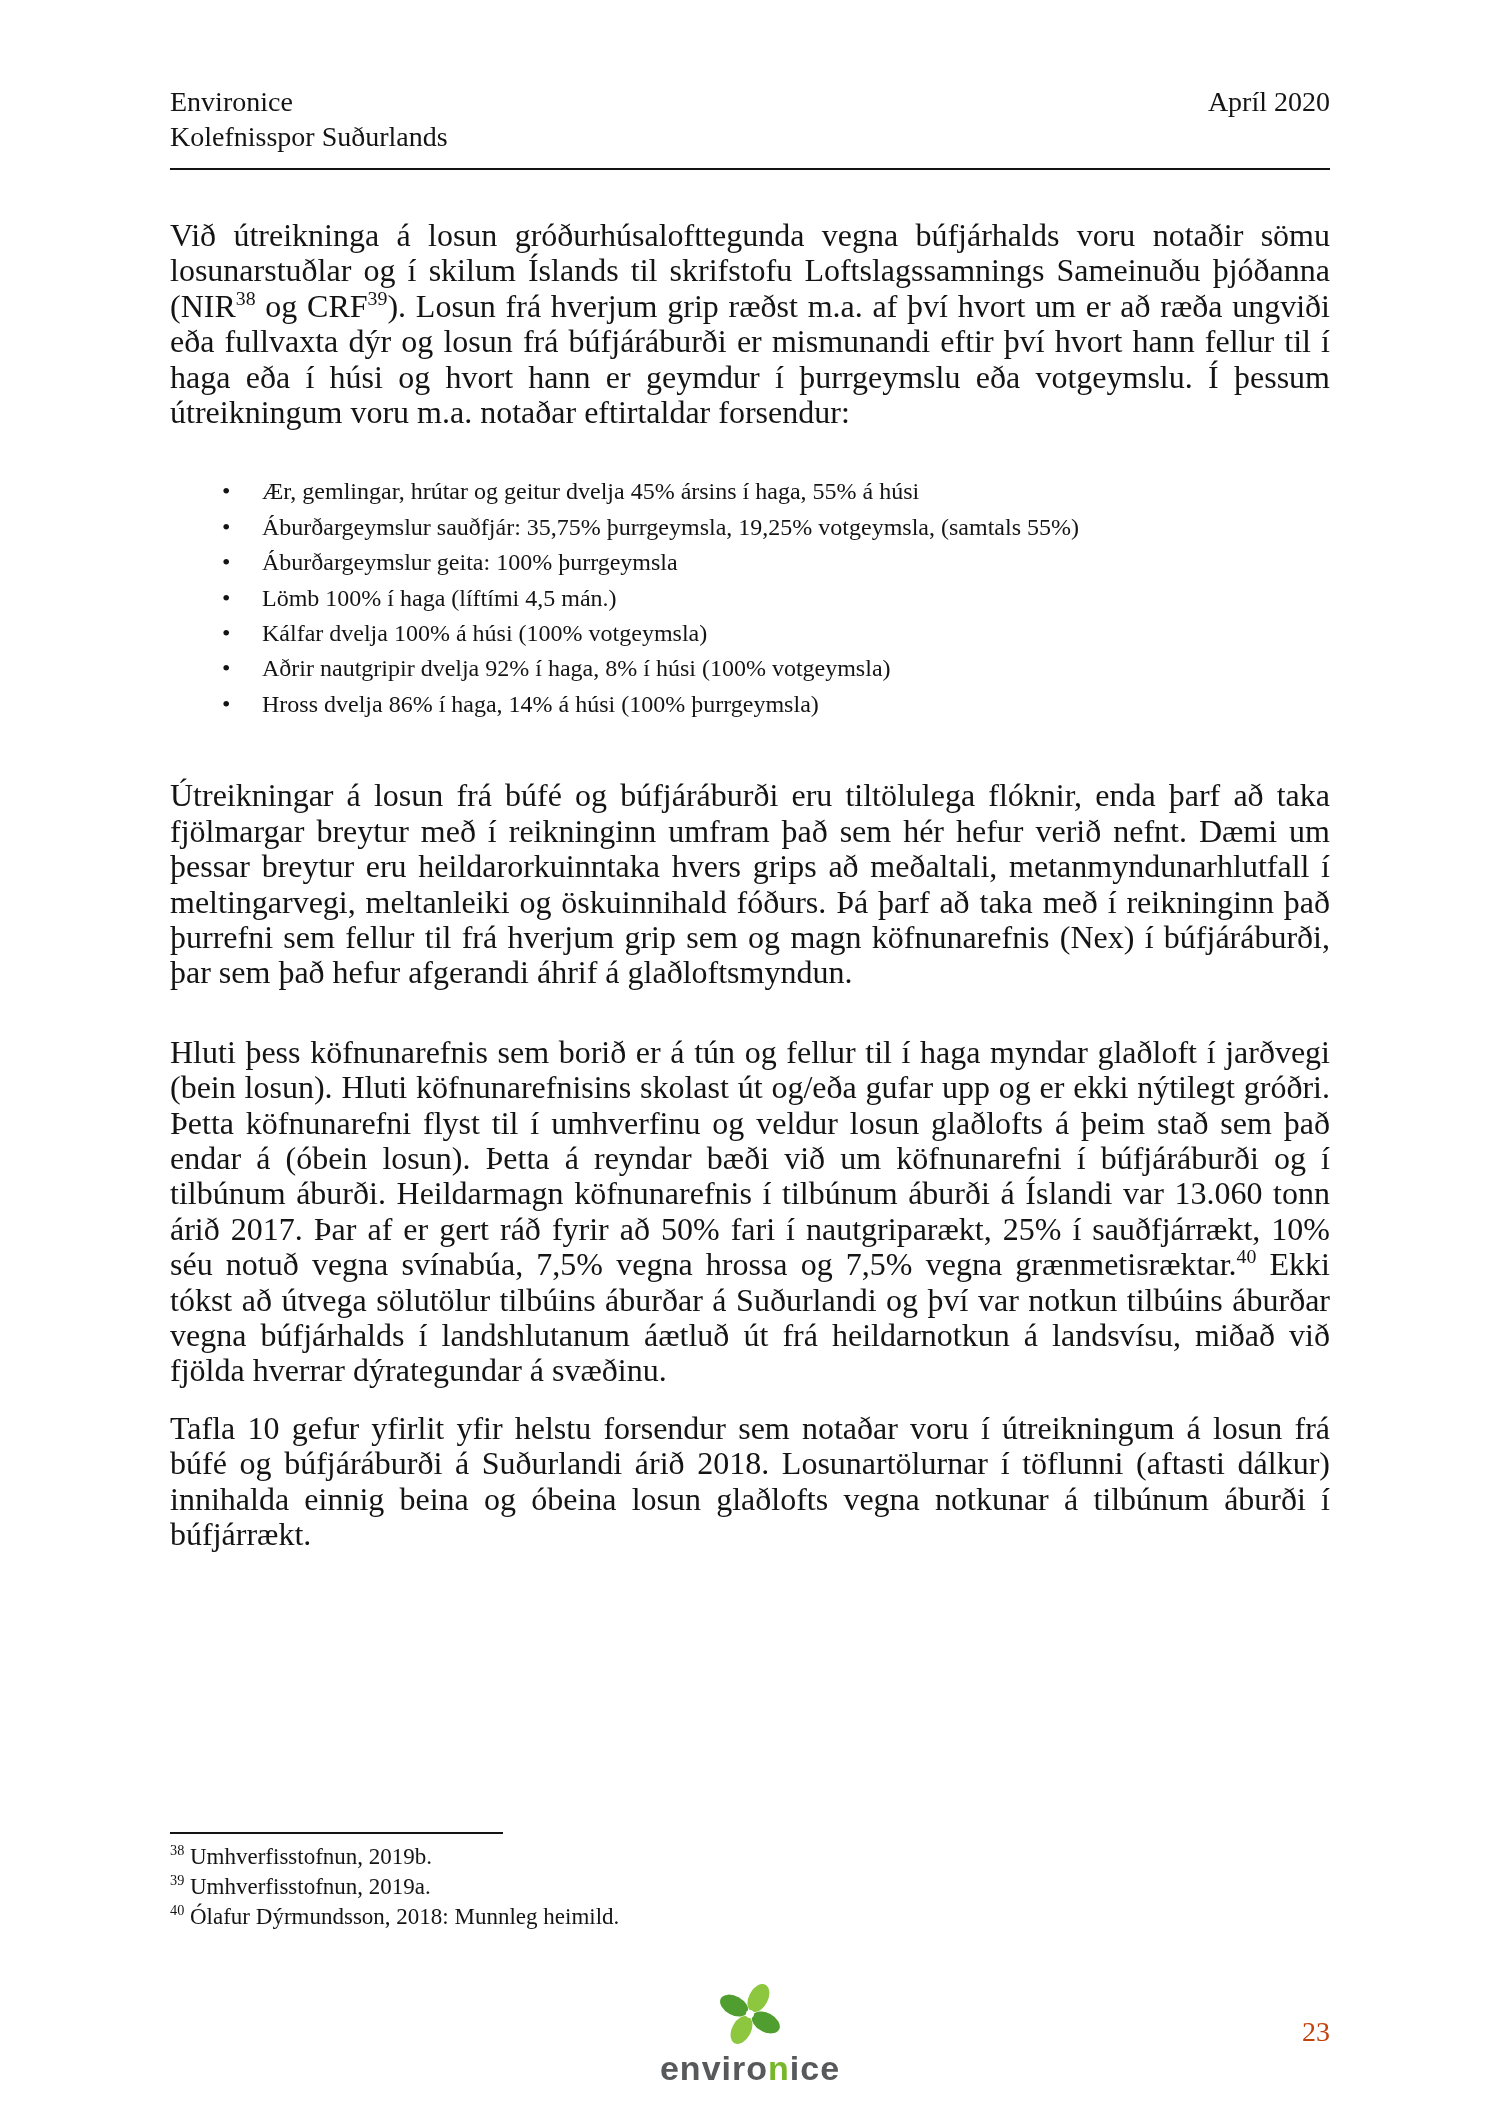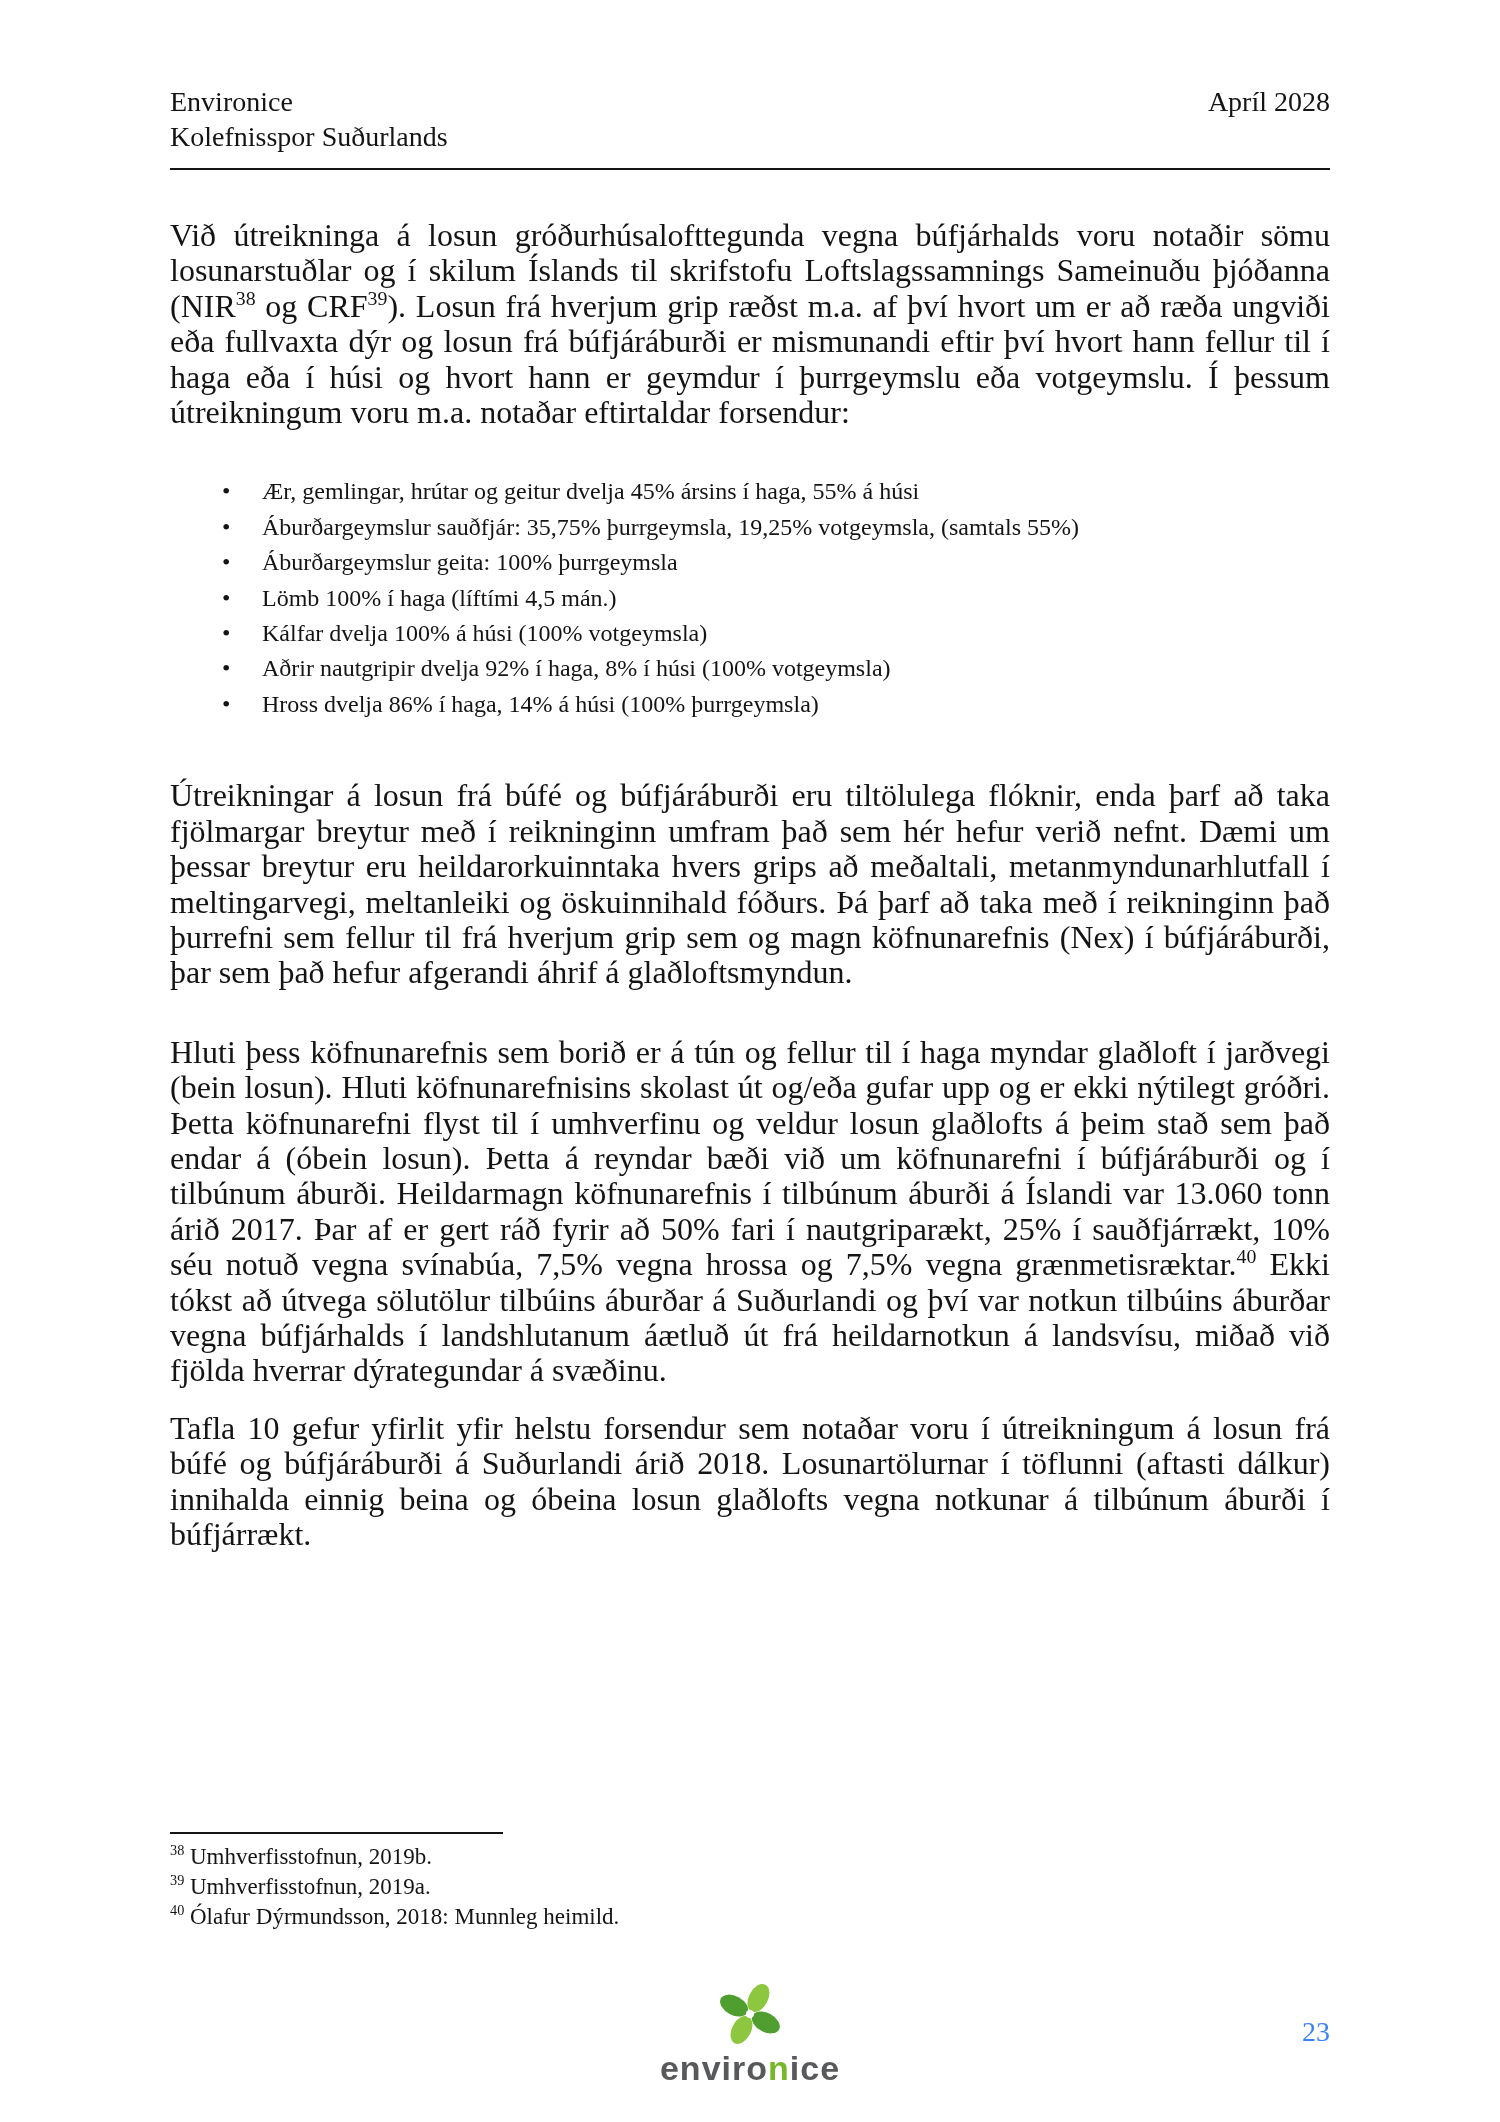--- a/index.html
+++ b/index.html
@@ -96,35 +96,35 @@
     font-weight: 600;
     color: #58595b;
     letter-spacing: 1px;
   }
   .logo-accent { color: #76b82a; }
   .page-number {
     position: absolute;
     right: 170px;
     bottom: 74px;
     font-size: 28px;
-    color: #3b82f6;
+    color: #c2410c;
   }
 </style>
 </head>
 <body>
 
 <div class="page">
   <div class="content">
 
     <header class="doc-header">
       <div class="header-left">
         <div>Environice</div>
         <div>Kolefnisspor Suðurlands</div>
       </div>
-      <div class="header-right">Apríl 2028</div>
+      <div class="header-right">Apríl 2020</div>
     </header>
     <div class="header-rule"></div>
 
     <main>
       <p class="para para-1"><span>Við útreikninga á losun gróðurhúsalofttegunda vegna búfjárhalds voru notaðir sömu losunarstuðlar og í skilum Íslands til skrifstofu Loftslagssamnings Sameinuðu þjóðanna (NIR</span><sup>38</sup><span> og CRF</span><sup>39</sup><span>). Losun frá hverjum grip ræðst m.a. af því hvort um er að ræða ungviði eða fullvaxta dýr og losun frá búfjáráburði er mismunandi eftir því hvort hann fellur til í haga eða í húsi og hvort hann er geymdur í þurrgeymslu eða votgeymslu. Í þessum útreikningum voru m.a. notaðar eftirtaldar forsendur:</span></p>
 
       <ul class="bullet-list">
         <li>Ær, gemlingar, hrútar og geitur dvelja 45% ársins í haga, 55% á húsi</li>
         <li>Áburðargeymslur sauðfjár: 35,75% þurrgeymsla, 19,25% votgeymsla, (samtals 55%)</li>
         <li>Áburðargeymslur geita: 100% þurrgeymsla</li>

